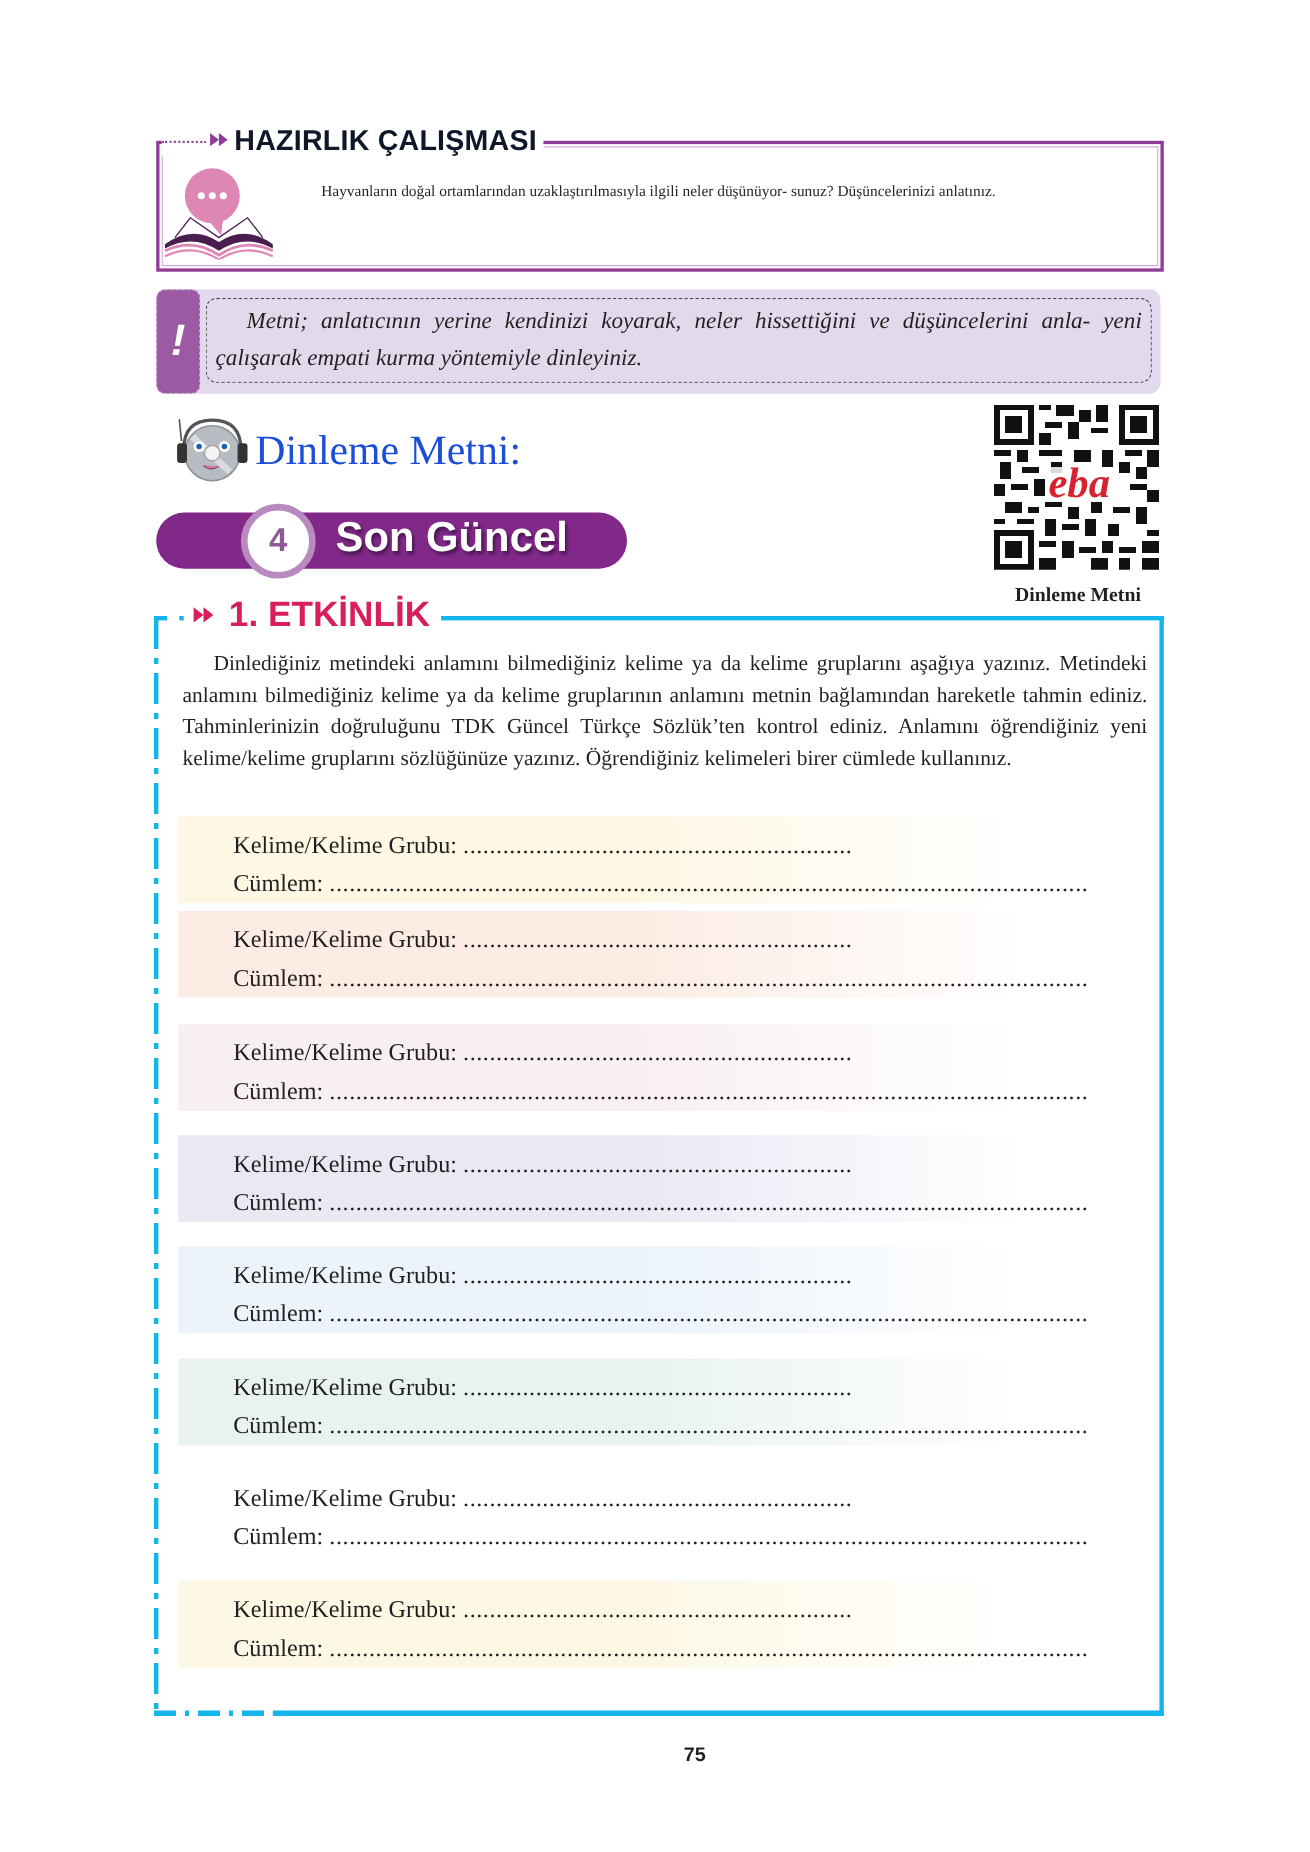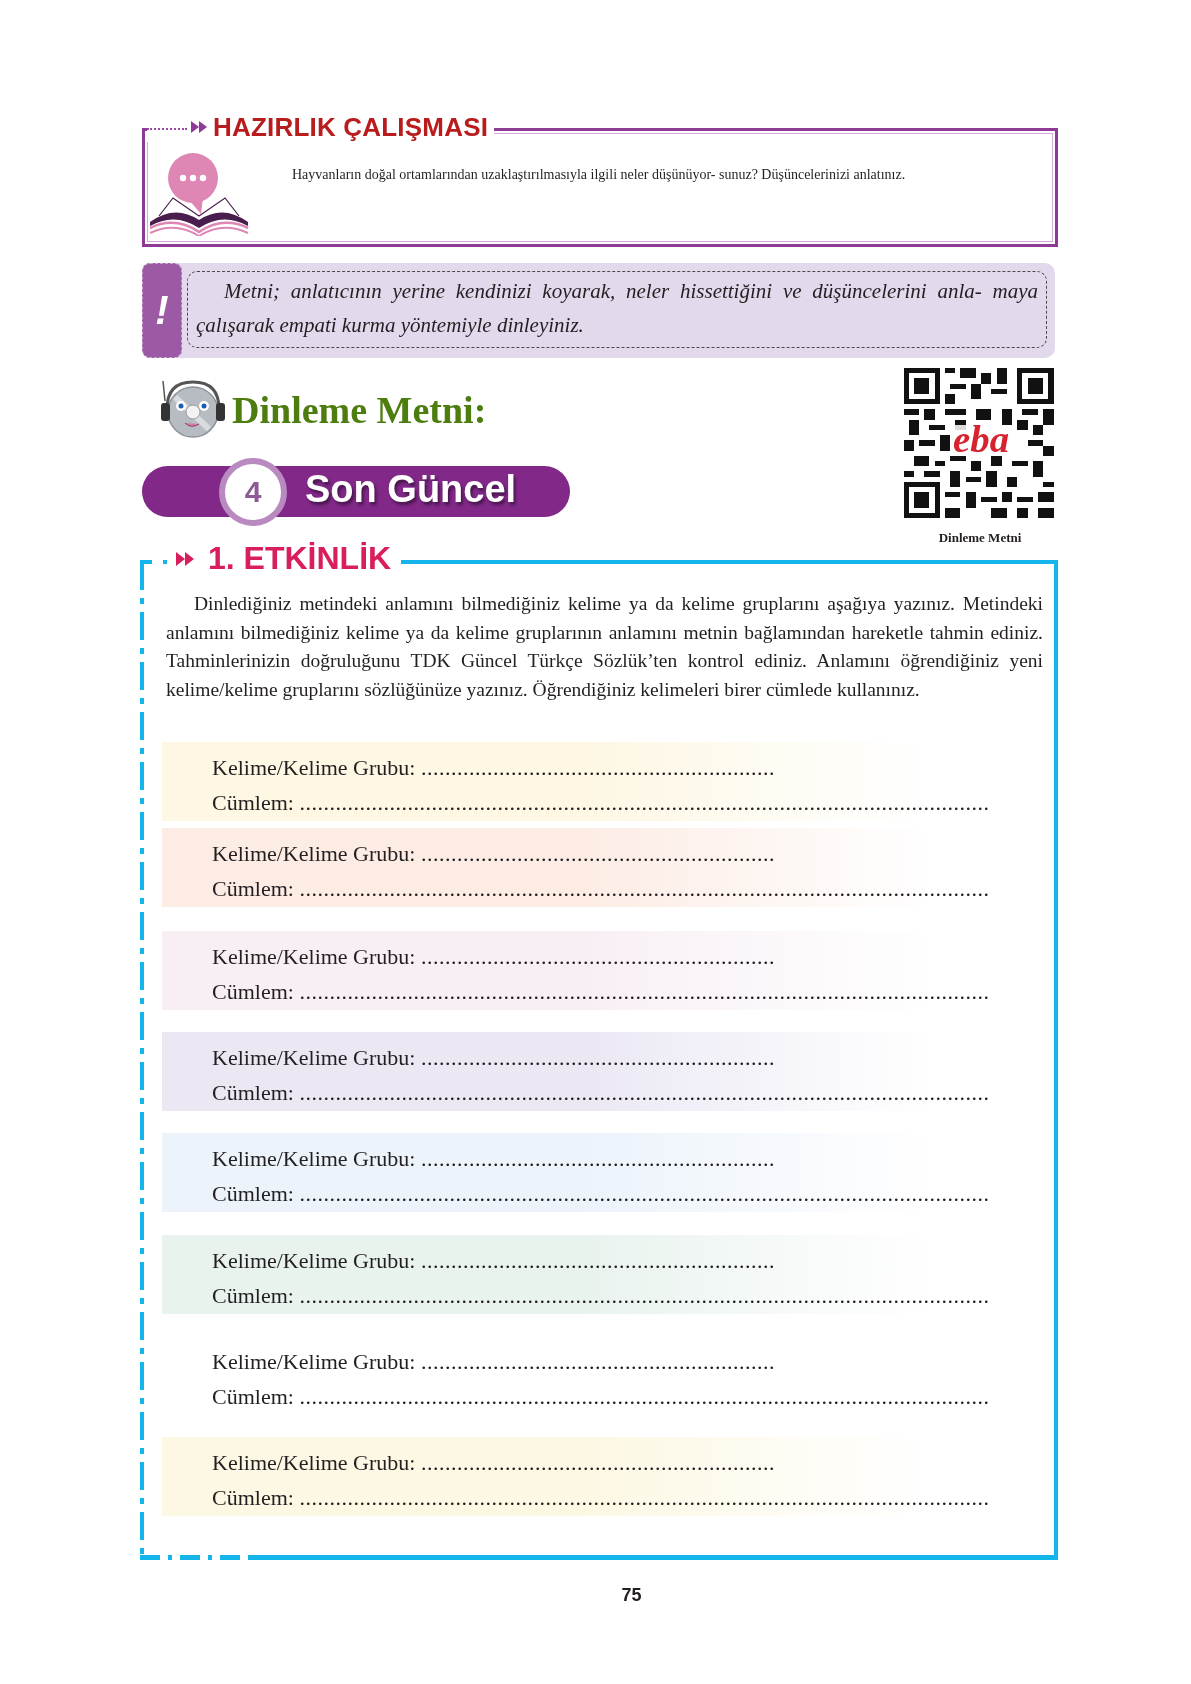--- a/index.html
+++ b/index.html
@@ -13,21 +13,21 @@
     border: 3px solid #8e3a96;
     box-shadow: inset 0 0 0 2px #ffffff, inset 0 0 0 3px #d7a6dc;
   }
   .prep-head {
     left: 147px; top: 112px; height: 30px; background: #fff;
     display: flex; align-items: center; padding-right: 6px;
   }
   .prep-dots { width: 40px; border-top: 2px dotted #9b4aa3; margin-right: 4px; margin-top: 4px; }
   .arrows { display: inline-flex; margin-right: 6px; }
   .tri { width: 0; height: 0; border-top: 6px solid transparent; border-bottom: 6px solid transparent; border-left: 8px solid #8e3a96; }
-  .prep-title { font-family: "Liberation Sans", sans-serif; font-weight: bold; font-size: 26px; color: #b91c1c; letter-spacing: 0.2px; }
+  .prep-title { font-family: "Liberation Sans", sans-serif; font-weight: bold; font-size: 26px; color: #0f172a; letter-spacing: 0.2px; }
   .prep-text {
     left: 262px; top: 158px; width: 780px; font-size: 14px; line-height: 33px; text-align: justify;
   }
   .prep-text .indent { display: inline-block; width: 30px; }
 
   
   .note-bg { left: 142px; top: 263px; width: 913px; height: 95px; background: #e3d9ec; border-radius: 10px; }
   .note-tab {
     left: 142px; top: 263px; width: 40px; height: 95px; background: #9b5aa3;
     border-radius: 8px; border: 1px dashed #c9a5d0;
@@ -38,38 +38,38 @@
     left: 187px; top: 271px; width: 860px; height: 77px;
     border: 1.5px dashed #4a4a4a; border-radius: 10px;
   }
   .note-text {
     left: 196px; top: 274px; width: 842px; font-style: italic; font-size: 21px; line-height: 34px; text-align: justify;
   }
   .note-text .indent { display: inline-block; width 28px; width: 28px; }
 
   
   .cd-icon { left: 157px; top: 379px; width: 70px; height: 60px; }
-  .listen-title { left: 232px; top: 388px; font-size: 38px; font-weight: bold; color: #4d7c0f; }
+  .listen-title { left: 232px; top: 388px; font-size: 38px; font-weight: normal; color: #1d4ed8; }
 
   
   .banner { left: 142px; top: 466px; width: 428px; height: 51px; background: #812889; border-radius: 26px; }
   .banner-circle {
     left: 219px; top: 458px; width: 68px; height: 68px; border-radius: 50%;
     background: #fff; border: 6px solid #b88ac0;
     display: flex; align-items: center; justify-content: center;
   }
   .banner-circle span { font-family: "Liberation Sans", sans-serif; font-weight: bold; font-size: 30px; color: #8e5a96; }
   .banner-title {
     left: 305px; top: 468px; font-family: "Liberation Sans", sans-serif; font-weight: bold; font-size: 38px;
     color: #fff; text-shadow: 2px 3px 3px rgba(0,0,0,0.45);
   }
 
   
   .qr { left: 902px; top: 368px; width: 153px; height: 150px; }
-  .qr-caption { left: 900px; top: 530px; width: 160px; text-align: center; font-weight: bold; font-size: 13px; }
+  .qr-caption { left: 900px; top: 530px; width: 160px; text-align: center; font-weight: bold; font-size: 18px; }
 
   
   .act-top { left: 398px; top: 560px; width: 660px; height: 4px; background: #13b5ea; }
   .act-right { left: 1054px; top: 560px; width: 4px; height: 1000px; background: #13b5ea; }
   .act-bottom { left: 248px; top: 1555px; width: 810px; height: 5px; background: #13b5ea; }
   .act-left {
     left: 140px; top: 562px; width: 4px; height: 995px;
     background: repeating-linear-gradient(to bottom, #13b5ea 0 28px, transparent 28px 36px, #13b5ea 36px 42px, transparent 42px 50px);
   }
   .act-bottom-dash {
@@ -117,21 +117,21 @@
   <path d="M5 78 Q30 66 54 82 Q78 66 103 78" fill="none" stroke="#de87b4" stroke-width="2.5"></path>
   <path d="M5 83 Q30 71 54 86 Q78 71 103 83" fill="none" stroke="#de87b4" stroke-width="2"></path>
 </svg>
 <p class="abs prep-text"><span class="indent"></span><span>Hayvanların doğal ortamlarından uzaklaştırılmasıyla ilgili neler düşünüyor- sunuz? Düşüncelerinizi anlatınız.</span></p>
 
 <div class="abs note-bg"></div>
 <div class="abs note-tab">
     <span>!</span>
   </div>
 <div class="abs note-dash"></div>
-<p class="abs note-text"><span class="indent"></span><span>Metni; anlatıcının yerine kendinizi koyarak, neler hissettiğini ve düşüncelerini anla- maya çalışarak empati kurma yöntemiyle dinleyiniz.</span></p>
+<p class="abs note-text"><span class="indent"></span><span>Metni; anlatıcının yerine kendinizi koyarak, neler hissettiğini ve düşüncelerini anla- yeni çalışarak empati kurma yöntemiyle dinleyiniz.</span></p>
 
 <svg class="abs cd-icon" viewBox="0 0 70 60">
   <path d="M10 30 Q10 3 36 3 Q62 3 62 30" fill="none" stroke="#555" stroke-width="3"></path>
   <line x1="6" y1="2" x2="8" y2="22" stroke="#555" stroke-width="1.5"></line>
   <circle cx="36" cy="33" r="25" fill="#b7bcc2" stroke="#8d939a" stroke-width="1.5"></circle>
   <path d="M18 18 L52 50" stroke="#e6e9ec" stroke-width="6" opacity="0.7"></path>
   <circle cx="36" cy="33" r="7" fill="#f3f3f3" stroke="#999"></circle>
   <circle cx="24" cy="27" r="5" fill="#fff"></circle>
     <circle cx="24" cy="27" r="2.5" fill="#1a5fb4"></circle>
   <circle cx="47" cy="27" r="5" fill="#fff"></circle>

